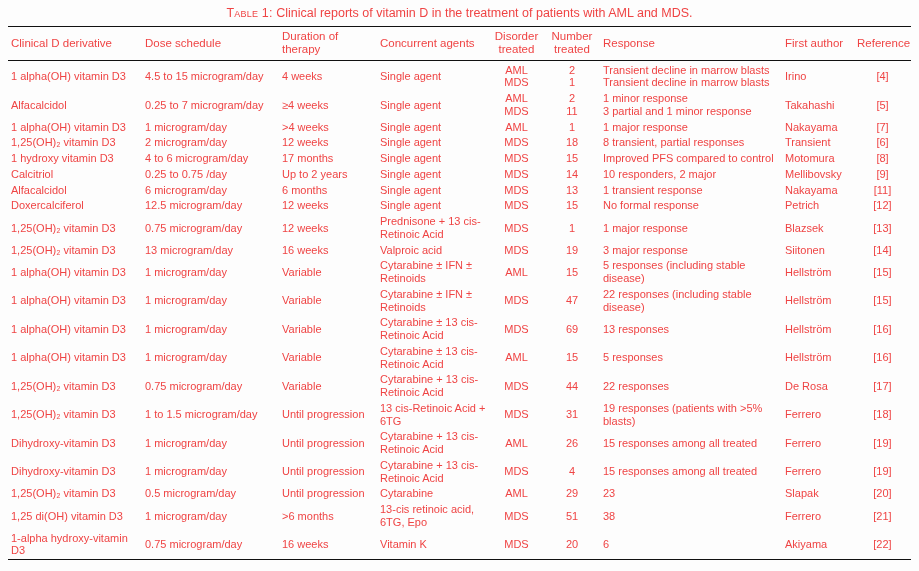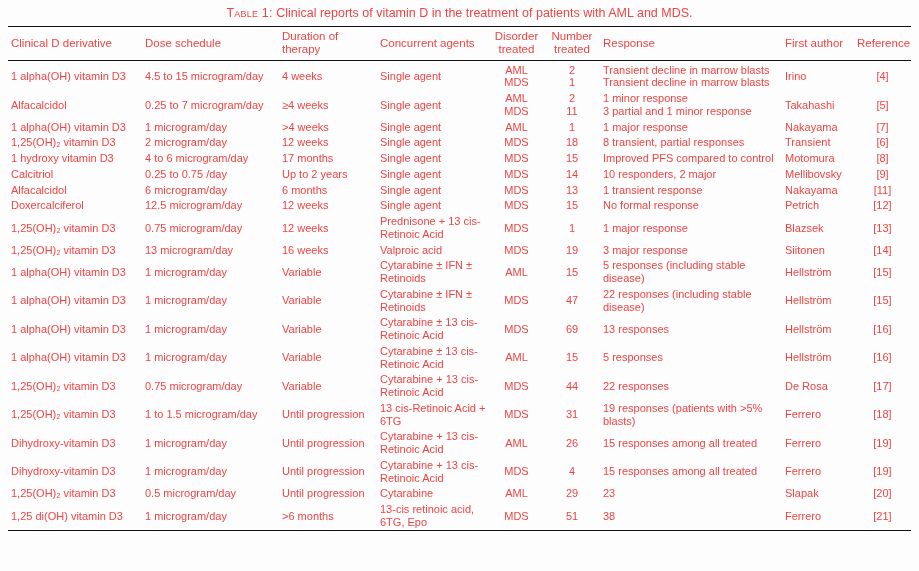--- a/index.html
+++ b/index.html
@@ -316,15 +316,26 @@
           <td class="al-left">1,25 di(OH) vitamin D3</td>
           <td class="al-left">1 microgram/day</td>
           <td class="al-left">&gt;6 months</td>
           <td class="al-left">13-cis retinoic acid, 6TG, Epo</td>
           <td class="al-center">MDS</td>
           <td class="al-center">51</td>
           <td class="al-left">38</td>
           <td class="al-left">Ferrero</td>
           <td class="al-center">[21]</td>
         </tr>
+        <tr>
+          <td class="al-left">1-alpha hydroxy-vitamin D3</td>
+          <td class="al-left">0.75 microgram/day</td>
+          <td class="al-left">16 weeks</td>
+          <td class="al-left">Vitamin K</td>
+          <td class="al-center">MDS</td>
+          <td class="al-center">20</td>
+          <td class="al-left">6</td>
+          <td class="al-left">Akiyama</td>
+          <td class="al-center">[22]</td>
+        </tr>
       </tbody>
   </table>
 </div>
 
 </body></html>

